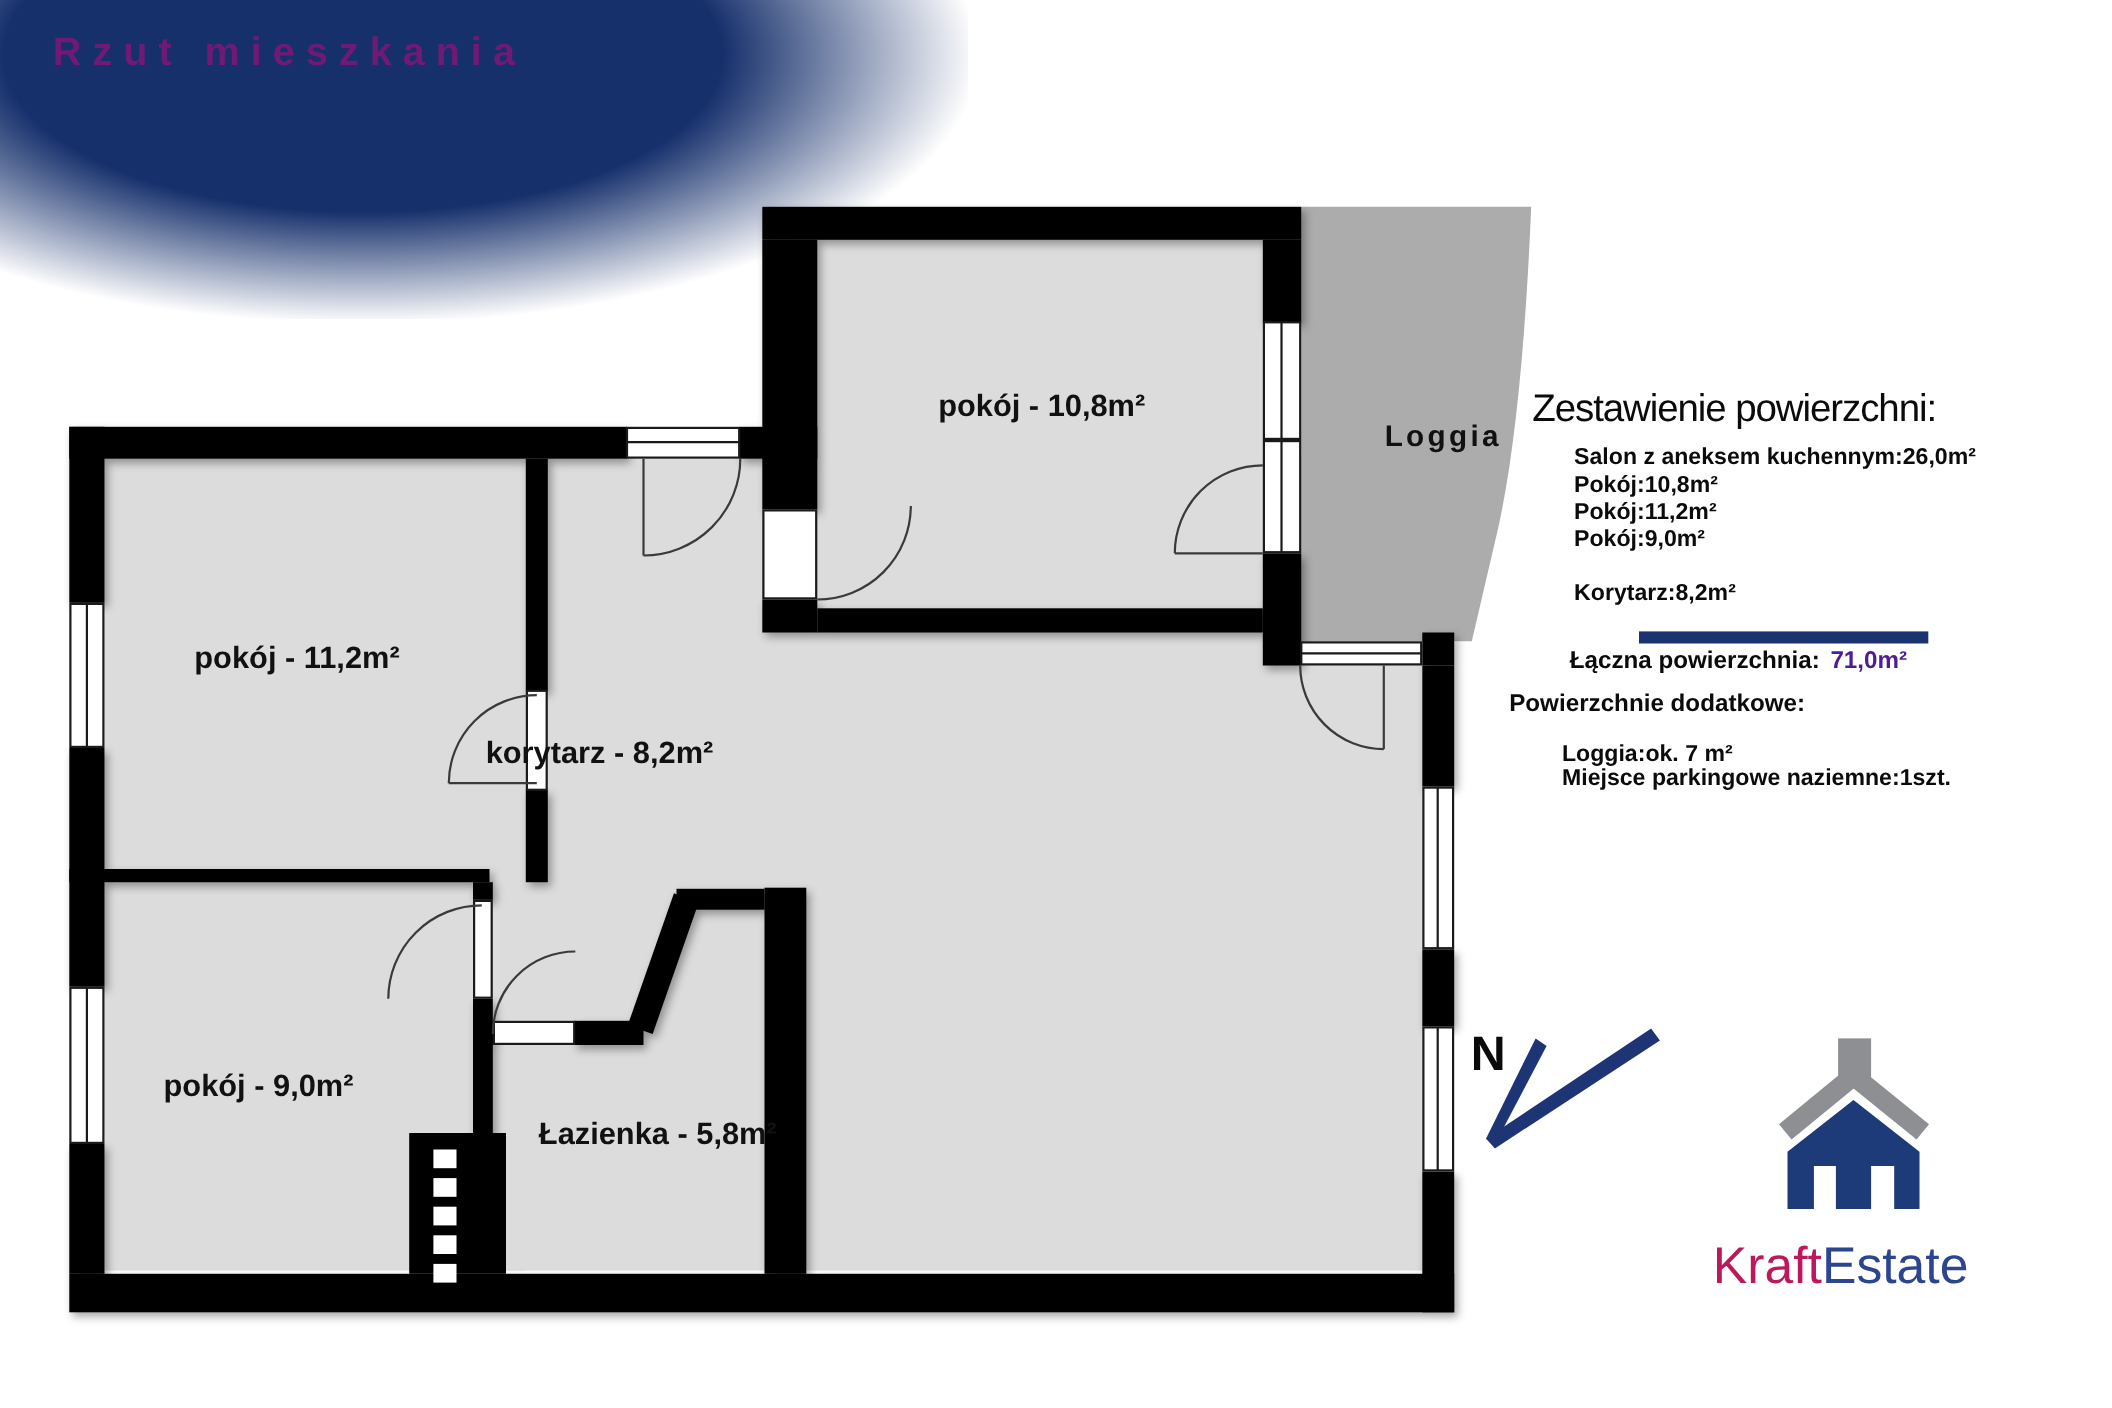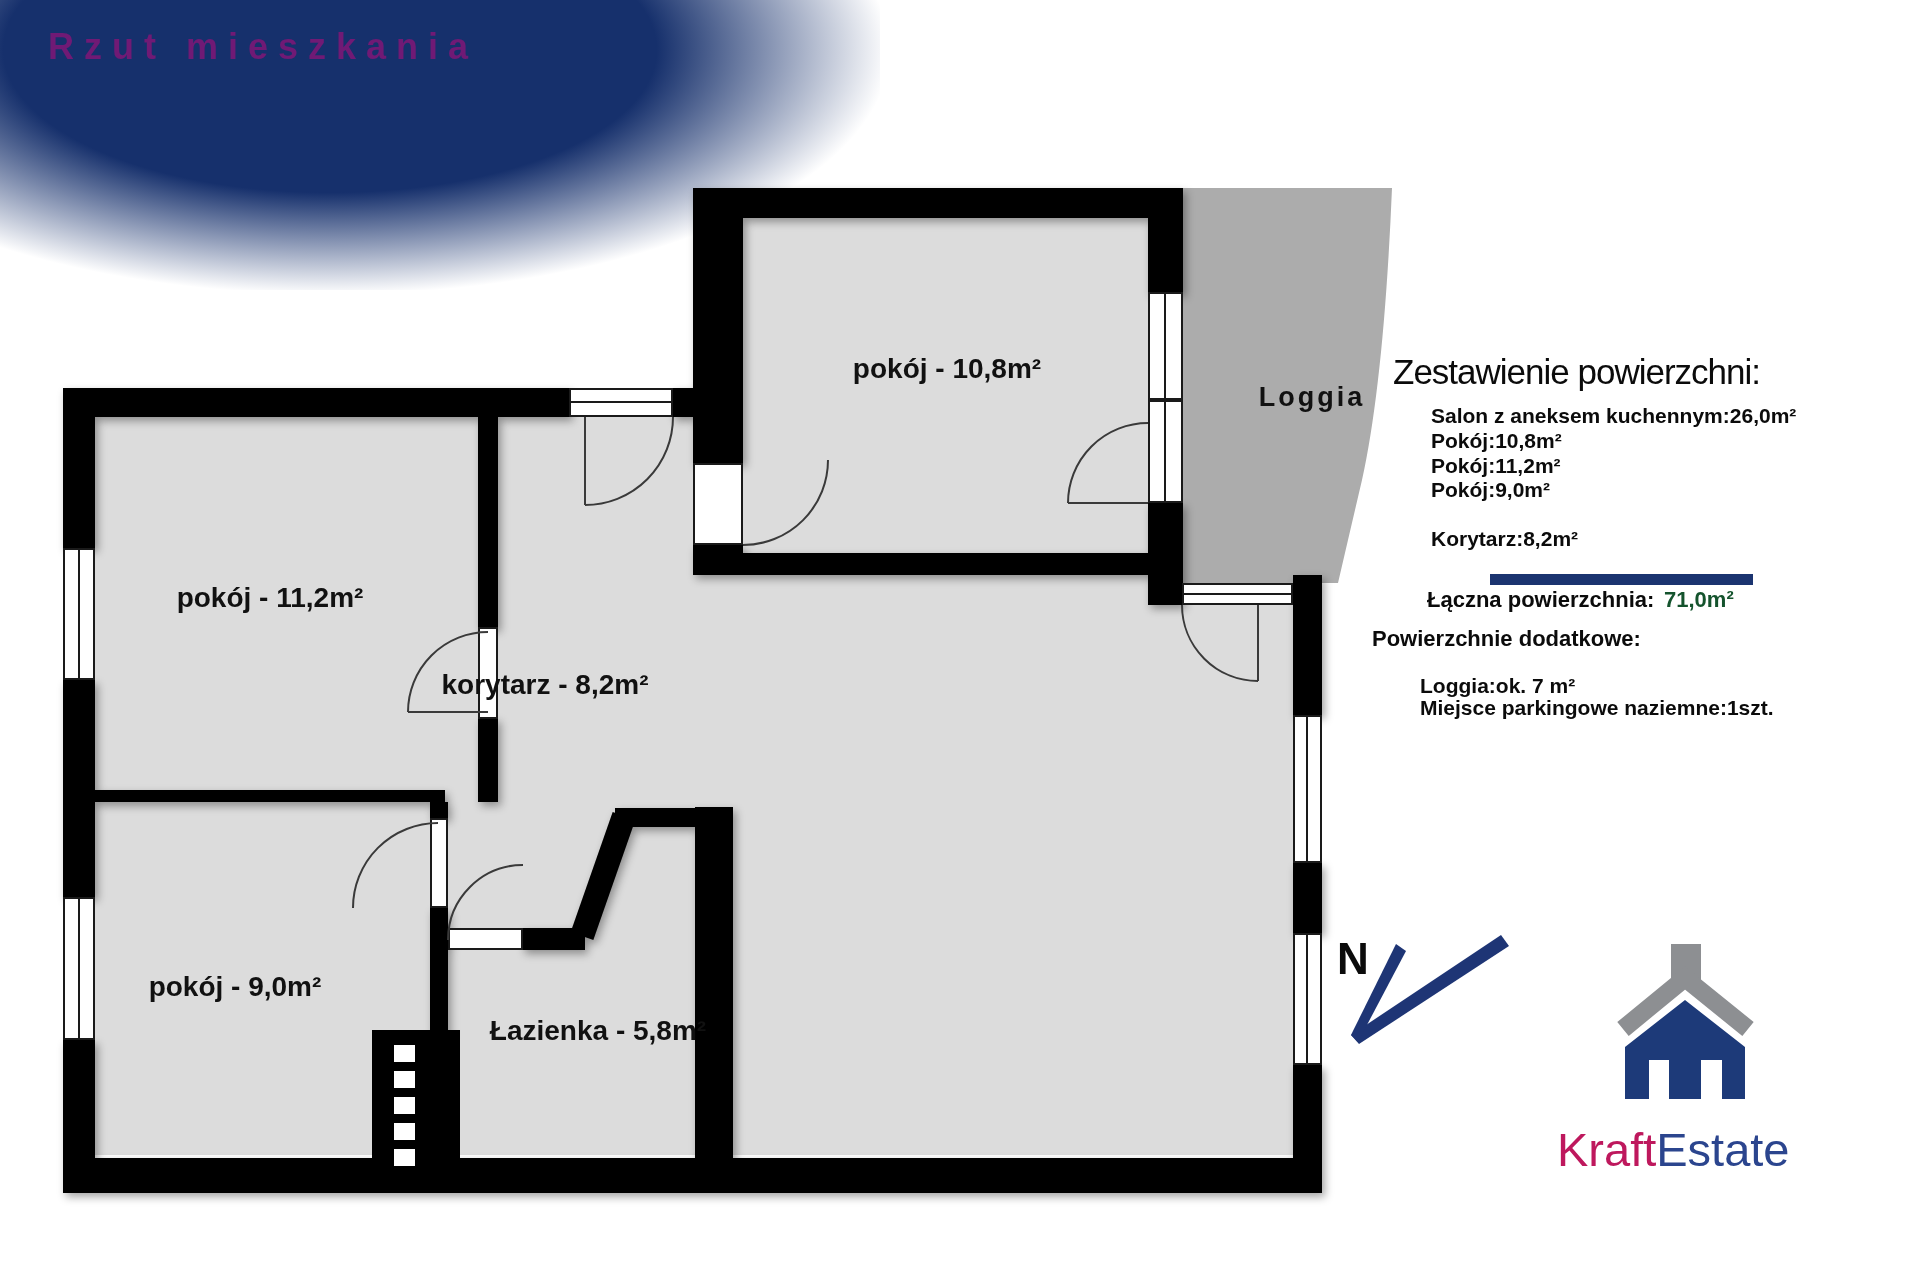--- a/index.html
+++ b/index.html
@@ -29,21 +29,21 @@
   .lbl-loggia{left:1268px;top:397px;letter-spacing:3px;margin-left:44px;}
 
   
   .panel{position:absolute;left:1372px;top:352px;width:470px;height:400px;color:#0b0b0b;}
   .panel-title{position:absolute;left:21px;top:0px;font-size:35px;font-weight:normal;white-space:nowrap;letter-spacing:-1px;}
   .prow{position:absolute;left:33px;width:414px;display:flex;
         font-size:21px;font-weight:bold;white-space:nowrap;margin-left:26px;}
   .prow.r0{top:52px;}.prow.r1{top:77px;}.prow.r2{top:102px;}.prow.r3{top:126px;}.prow.r4{top:151px;}.prow.r5{top:175px;}
   .total-bar{position:absolute;left:118px;top:222px;width:263px;height:11px;background:#1b3470;}
   .total-row{position:absolute;left:55px;top:235px;width:360px;font-size:22px;font-weight:bold;white-space:nowrap;}
-  .total-row .tv{position:absolute;left:237px;color:#14532d;}
+  .total-row .tv{position:absolute;left:237px;color:#4c1d95;}
   .add-title{position:absolute;left:0px;top:274px;font-size:22px;font-weight:bold;white-space:nowrap;}
   .arow{position:absolute;left:48px;width:412px;display:flex;justify-content:flex-start;
         font-size:21px;font-weight:bold;white-space:nowrap;}
   .arow.a0{top:322px;}.arow.a1{top:344px;}
 
   
   .north-n{position:absolute;left:1337px;top:934px;font-size:44px;font-weight:bold;color:#0b0b0b;}
   .logo-text{position:absolute;left:1557px;top:1122px;font-size:47px;white-space:nowrap;}
   .logo-text .k{color:#be185d;}
   .logo-text .e{color:#2b458e;}

